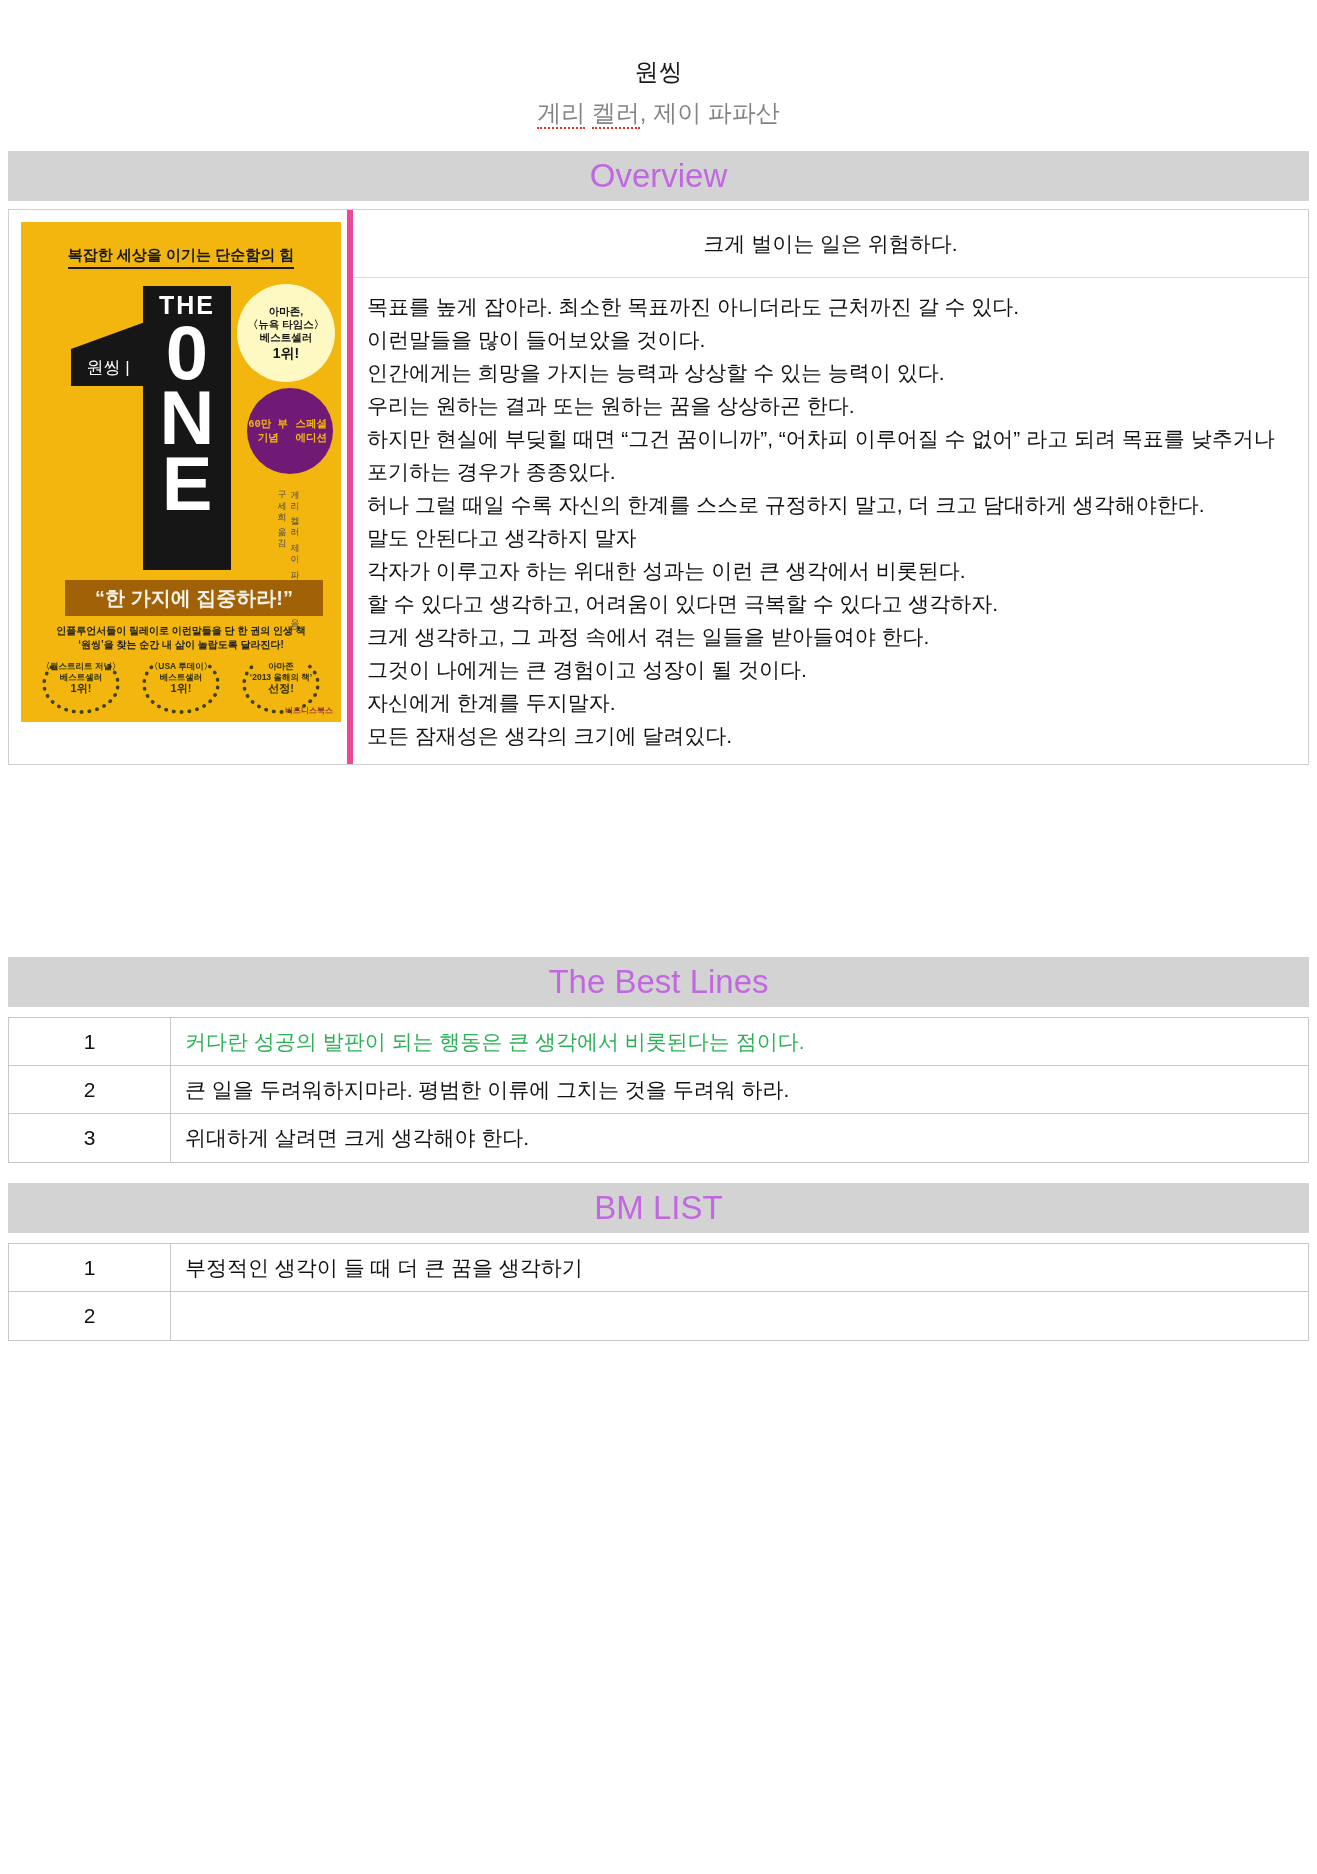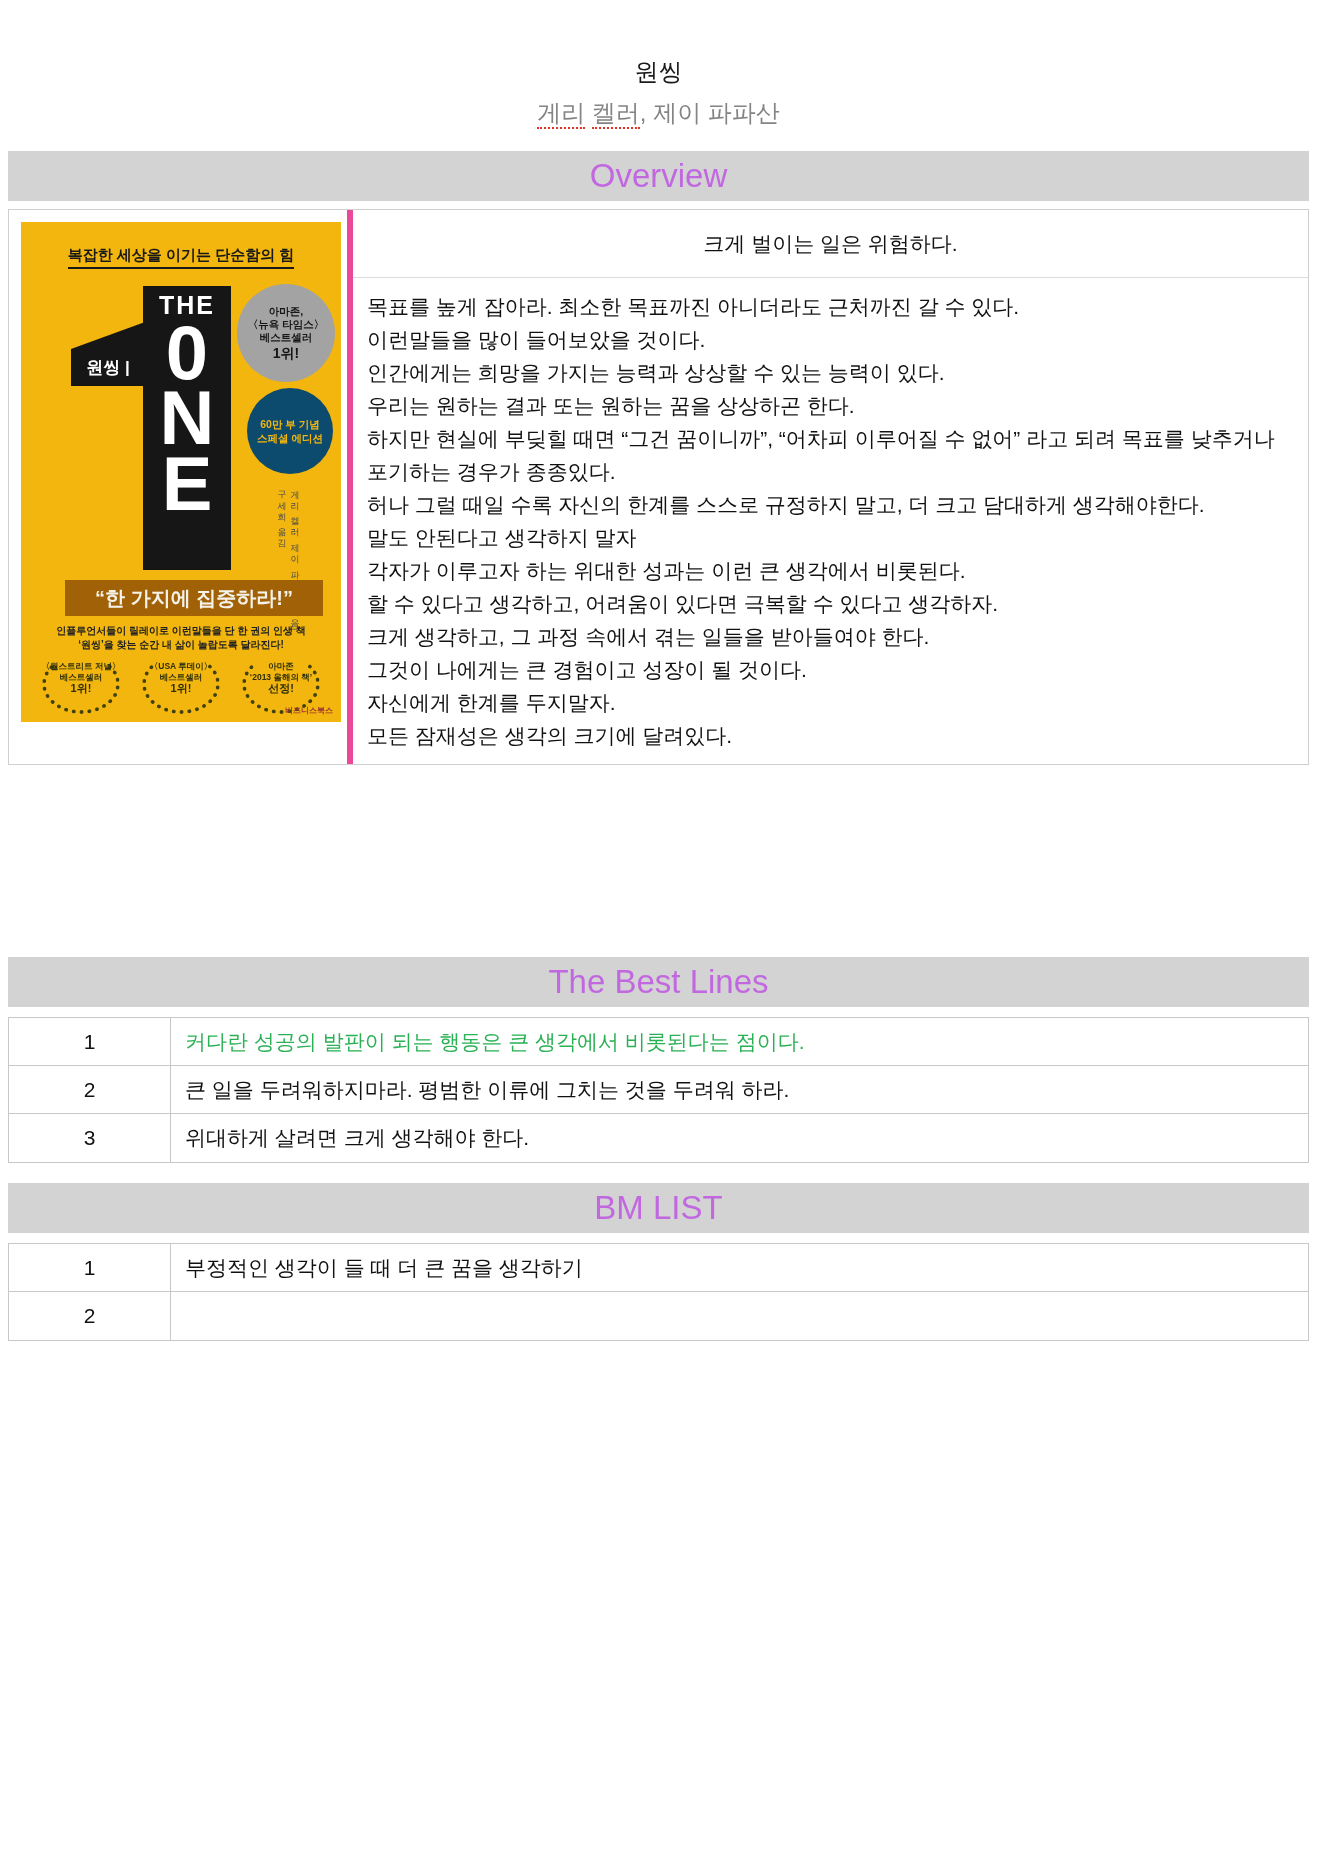--- a/index.html
+++ b/index.html
@@ -38,39 +38,39 @@
   .book-cover { position:relative; width:320px; height:500px; background:#f2b60e; overflow:hidden; }
   .cover-tagline {
     position:absolute; top:24px; left:0; right:0; text-align:center;
     font-size:15px; font-weight:700; color:#191919;
   }
   .cover-tagline span { border-bottom:2px solid #191919; padding-bottom:4px; }
   .one-flag {
     position:absolute; left:50px; top:100px; width:74px; height:64px; background:#161616;
     clip-path:polygon(0 42%, 100% 0, 100% 100%, 0 100%);
     display:flex; align-items:flex-end; justify-content:center;
-    color:#fff; font-size:17px; font-weight:700; padding-bottom:7px;
+    color:#fff; font-size:17px; font-weight:400; padding-bottom:7px;
   }
   .one-stem {
     position:absolute; left:122px; top:64px; width:88px; height:284px; background:#161616;
     display:flex; flex-direction:column; align-items:center; color:#ffffff;
   }
   .one-the { font-size:25px; font-weight:800; letter-spacing:2px; margin-top:5px; }
   .one-letter { font-size:76px; font-weight:800; line-height:0.86; }
   .badge-circle-white {
     position:absolute; left:216px; top:62px; width:98px; height:98px; border-radius:50%;
-    background:#a3a3a3; display:flex; flex-direction:column; align-items:center; justify-content:center;
+    background:#fef9c3; display:flex; flex-direction:column; align-items:center; justify-content:center;
     text-align:center; color:#161616;
   }
   .badge-circle-white div { font-size:10.5px; font-weight:700; line-height:13px; }
   .badge-circle-white .big { font-size:14px; line-height:18px; }
   .badge-circle-black {
     position:absolute; left:226px; top:166px; width:86px; height:86px; border-radius:50%;
-    background:#0c4a6e; display:flex; flex-direction:column; align-items:center; justify-content:center;
-    text-align:center; color:#f2b60e;
+    background:#701a75; display:flex; flex-direction:row; align-items:center; justify-content:center;
+    text-align:center; color:#f2b60e;font-family:Liberation Mono, monospace;
   }
   .badge-circle-black div { font-size:10.5px; font-weight:700; line-height:14px; }
   .cover-authors-vertical {
     position:absolute; right:40px; top:262px; writing-mode:vertical-rl;
     font-size:9px; color:#4a4a4a; letter-spacing:2px; height:150px;
   }
   .cover-quote-bar {
     position:absolute; left:44px; top:358px; width:258px; height:36px; background:#a16207;
     display:flex; align-items:center; justify-content:center;
     color:#f5f2ea; font-size:20px; font-weight:700;

